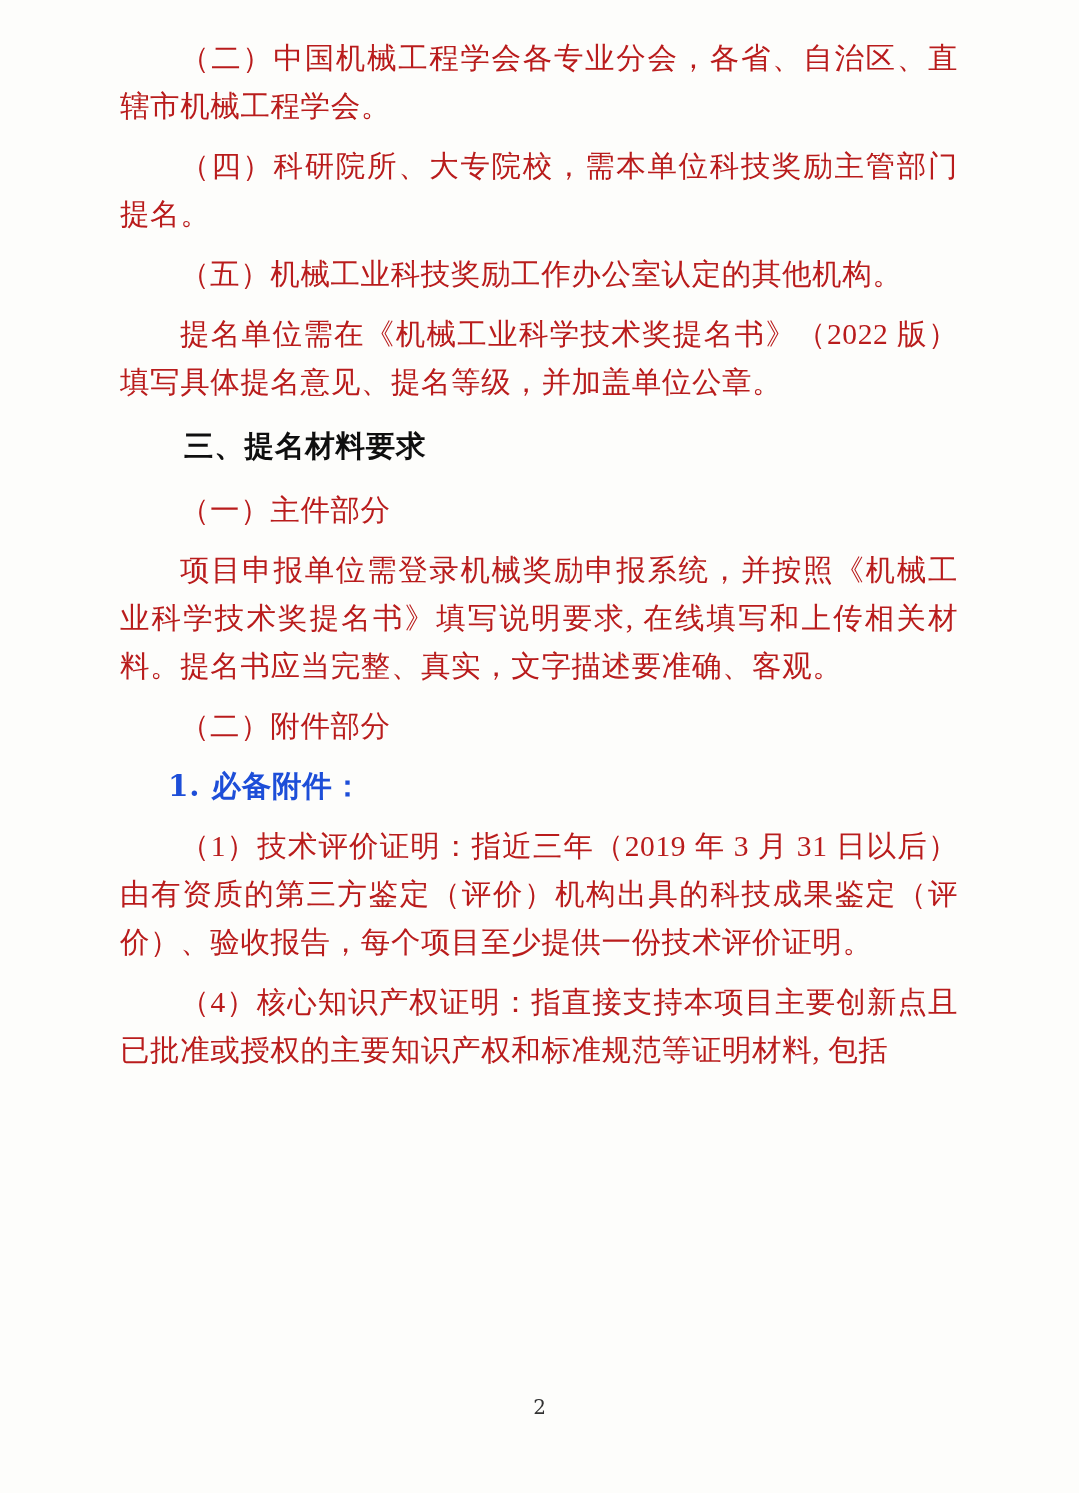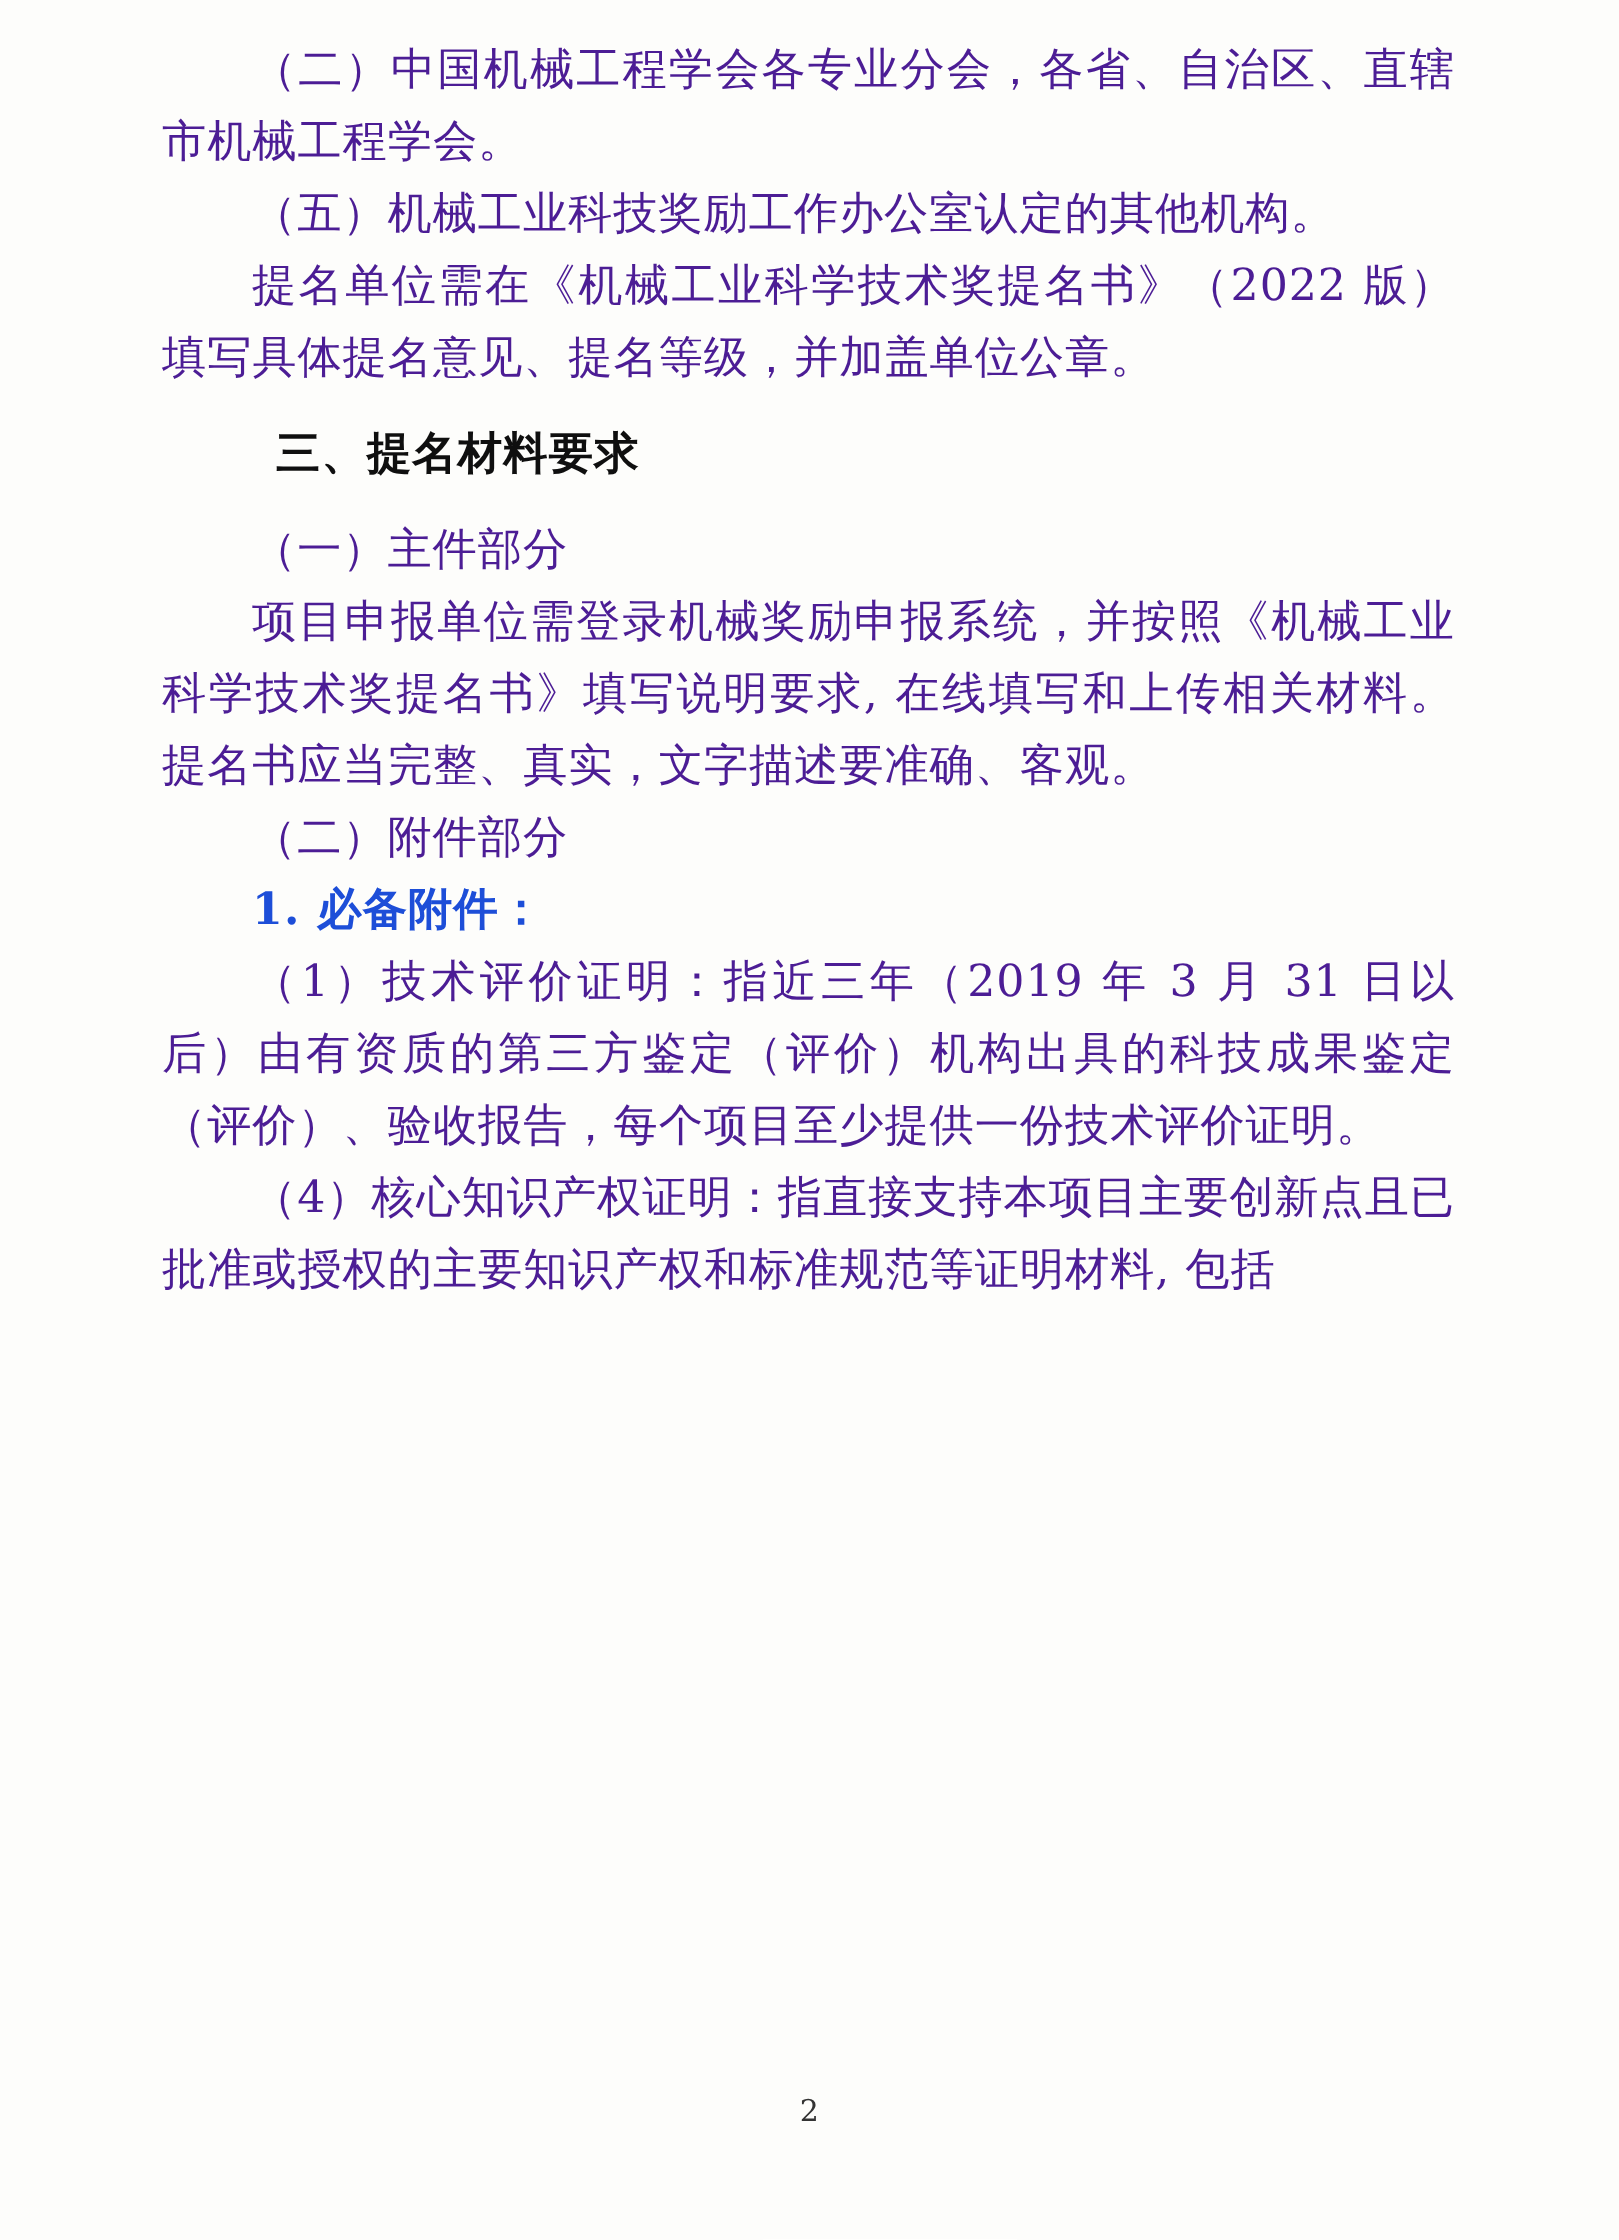--- a/index.html
+++ b/index.html
@@ -17,27 +17,28 @@
     font-family: "DejaVu Serif", "Liberation Serif", serif;
     color: #1a1a1a;
   }
   .body-area {
     position: absolute;
     left: 108px;
     top: 22px;
     width: 862px;
   }
   p.para {
-    margin: 0;
+    margin: 12px;
     font-size: 29.5px;
     line-height: 48px;
     letter-spacing: 0.6px;
     text-align: justify;
     text-justify: inter-ideograph;
-    color: #4c1d95;
+    color: #b91c1c;
+    font-family: Liberation Serif, serif;
   }
   p.indent {
     text-indent: 60px;
   }
   p.heading {
     margin: 16px;
     font-size: 29.5px;
     line-height: 48px;
     letter-spacing: 0.8px;
     text-indent: 60px;
@@ -64,20 +65,21 @@
     font-family: "DejaVu Serif", "Liberation Serif", serif;
   }
 </style>
 </head>
 <body>
 
 <div class="page">
   <div class="body-area">
 
     <p class="para indent">（二）中国机械工程学会各专业分会，各省、自治区、直辖市机械工程学会。</p>
+    <p class="para indent">（四）科研院所、大专院校，需本单位科技奖励主管部门提名。</p>
     <p class="para indent">（五）机械工业科技奖励工作办公室认定的其他机构。</p>
     <p class="para indent">提名单位需在《机械工业科学技术奖提名书》（2022 版）填写具体提名意见、提名等级，并加盖单位公章。</p>
 
     <p class="heading">三、提名材料要求</p>
 
     <p class="para indent">（一）主件部分</p>
     <p class="para indent">项目申报单位需登录机械奖励申报系统，并按照《机械工业科学技术奖提名书》填写说明要求, 在线填写和上传相关材料。提名书应当完整、真实，文字描述要准确、客观。</p>
     <p class="para indent">（二）附件部分</p>
 
     <p class="subheading">1. 必备附件：</p>

